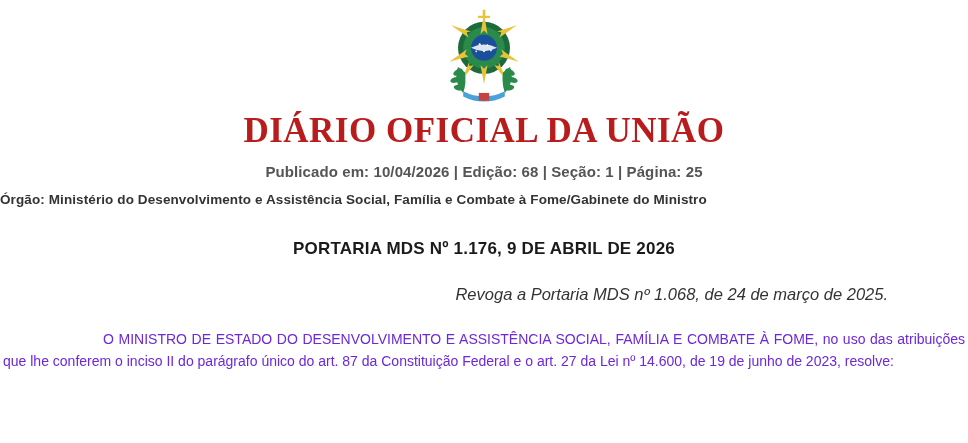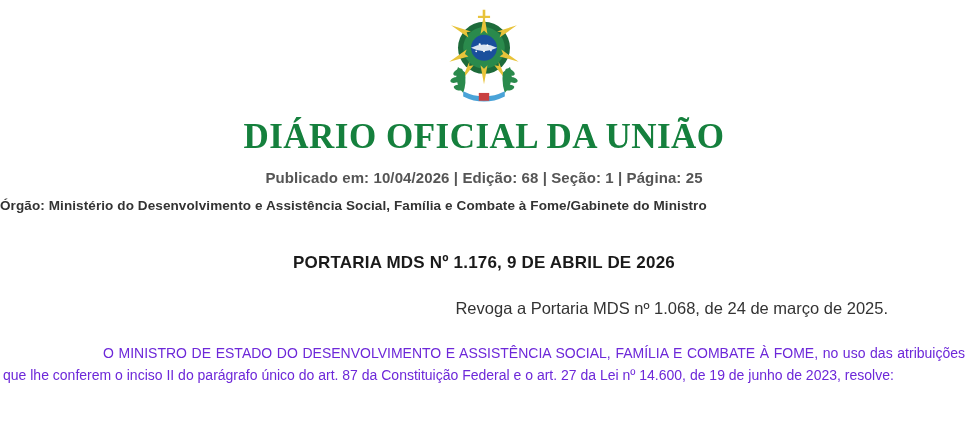--- a/index.html
+++ b/index.html
@@ -31,22 +31,21 @@
     width: 104px;
     height: 104px;
     display: block;
   }
   .doc-title {
     text-align: center;
     font-family: "Liberation Serif", serif;
     font-weight: bold;
     font-size: 35px;
     letter-spacing: 0.5px;
-    color: #15803d;
-    margin-top: 6px;
+    color: #b91c1c;
     line-height: 1.1;
   }
   .pub-line {
     text-align: center;
     font-size: 15px;
     color: #555555;
     margin-top: 12px;
     letter-spacing: 0.1px;
     font-weight: bold;
   }
@@ -56,30 +55,31 @@
     font-weight: bold;
     color: #333333;
     margin-top: 12px;
     letter-spacing: 0.1px;
   }
   .act-title {
     text-align: center;
     font-size: 17px;
     font-weight: bold;
     color: #1a1a1a;
-    margin-top: 40px;
+    margin-top: 32px;
     letter-spacing: 0.2px;
   }
   .ementa {
     width: 100%;
     margin-top: 26px;
     display: flex;
     justify-content: flex-end;
     padding-right: 80px;
     box-sizing: border-box;
+    font-style: italic;
   }
   .ementa-text {
     font-size: 16.5px;
     color: #333333;
     text-align: left;
     max-width: 520px;
   }
   .body-text {
     margin-top: 24px;
     padding: 0 3px;

